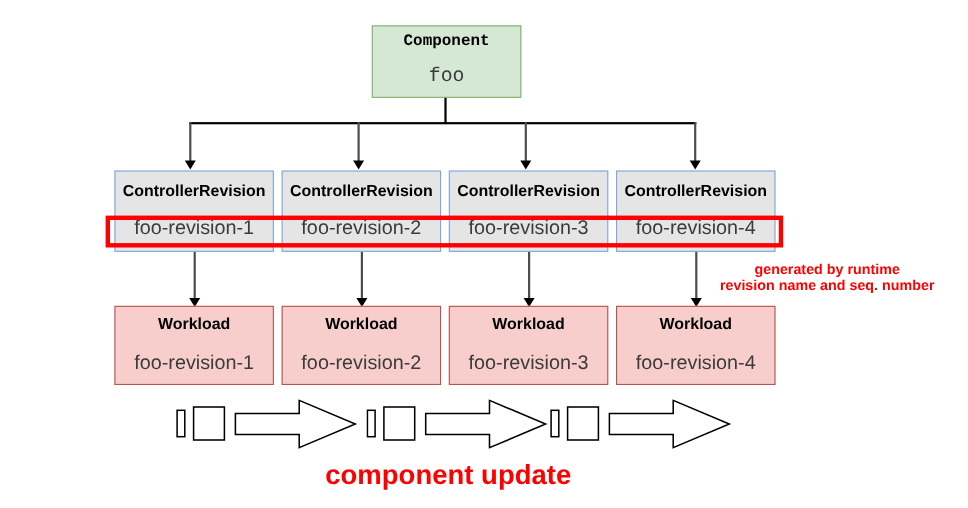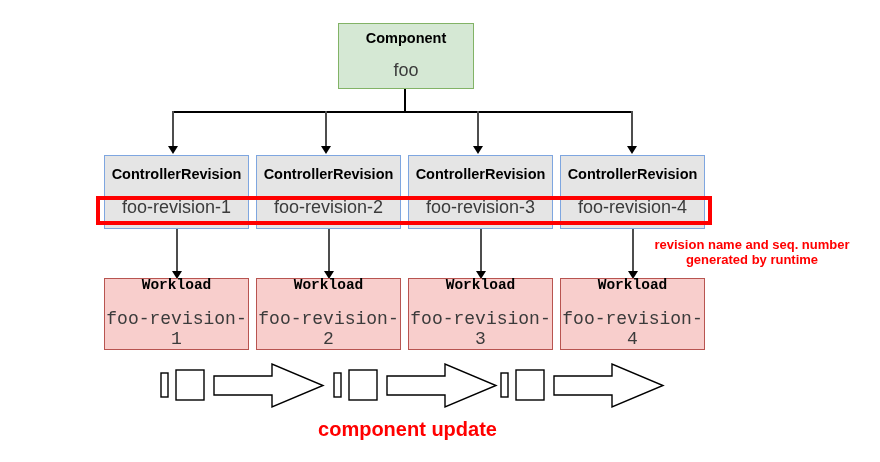--- a/index.html
+++ b/index.html
@@ -44,21 +44,20 @@
   }
   .node-component .title { margin-bottom: 14px; }
   .node-revision {
     background: #e5e5e5;
     border: 1px solid #7ea6e0;
   }
   .node-revision .title { margin-bottom: 15px; }
   .node-workload {
     background: #f8cecc;
     border: 1px solid #b85450;
-    font-family: Liberation Mono, monospace;
   }
   .node-workload .title { margin-bottom: 16px; }
 
   
   .edge {
     position: absolute;
     background: #4d4d4d;
   }
   .edge-dark {
     position: absolute;
@@ -87,36 +86,36 @@
     font-weight: bold;
     font-size: 13px;
     line-height: 1.15;
     text-align: center;
     white-space: nowrap;
   }
   .caption {
     position: absolute;
     color: #ff0000;
     font-weight: bold;
-    font-size: 20px;
+    font-size: 25px;
     text-align: center;
     white-space: nowrap;
   }
 
   .motion-arrow {
     position: absolute;
   }
   .motion-arrow svg { display: block; }
 </style>
 </head>
 <body>
 
 <div id="diagram">
 
-  <div class="node node-component" style="left:338px; top:23px; width:136px; height:66px;">
+  <div class="node node-component" style="left:338px; top:23px; width:136px; height:66px;font-family:Liberation Mono, monospace;">
     <div class="title">Component</div>
     <div class="subtitle">foo</div>
   </div>
 
   <div class="edge-dark" style="left:404px; top:89px; width:2px; height:23px;"></div>
 
   <div class="edge-dark" style="left:172px; top:111px; width:461px; height:2px;"></div>
 
   <div class="edge" style="left:172px; top:111px; width:2px; height:37px;"></div>
   <div class="arrowhead" style="left:168px; top:146px;"></div>
@@ -146,22 +145,22 @@
   </div>
 
   <div class="node node-revision" style="left:560px; top:155px; width:145px; height:74px;">
     <div class="title">ControllerRevision</div>
     <div class="subtitle">foo-revision-4</div>
   </div>
 
   <div class="red-box" style="left:96px; top:196px; width:616px; height:29px;"></div>
 
   <div class="annotation" style="left:638px; top:238px; width:228px;">
+    <div>generated by runtime</div>
     <div>revision name and seq. number</div>
-    <div>generated by runtime</div>
   </div>
 
   <div class="edge" style="left:176px; top:229px; width:2px; height:44px;"></div>
   <div class="arrowhead" style="left:172px; top:271px;"></div>
 
   <div class="edge" style="left:328px; top:229px; width:2px; height:44px;"></div>
   <div class="arrowhead" style="left:324px; top:271px;"></div>
 
   <div class="edge" style="left:480px; top:229px; width:2px; height:44px;"></div>
   <div class="arrowhead" style="left:476px; top:271px;"></div>

